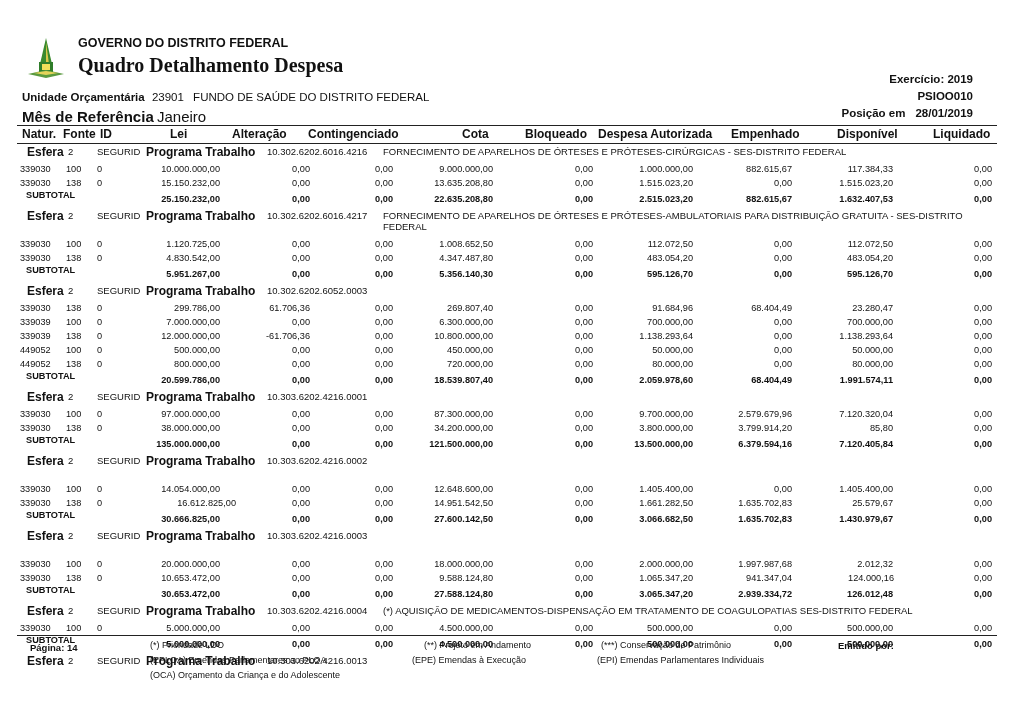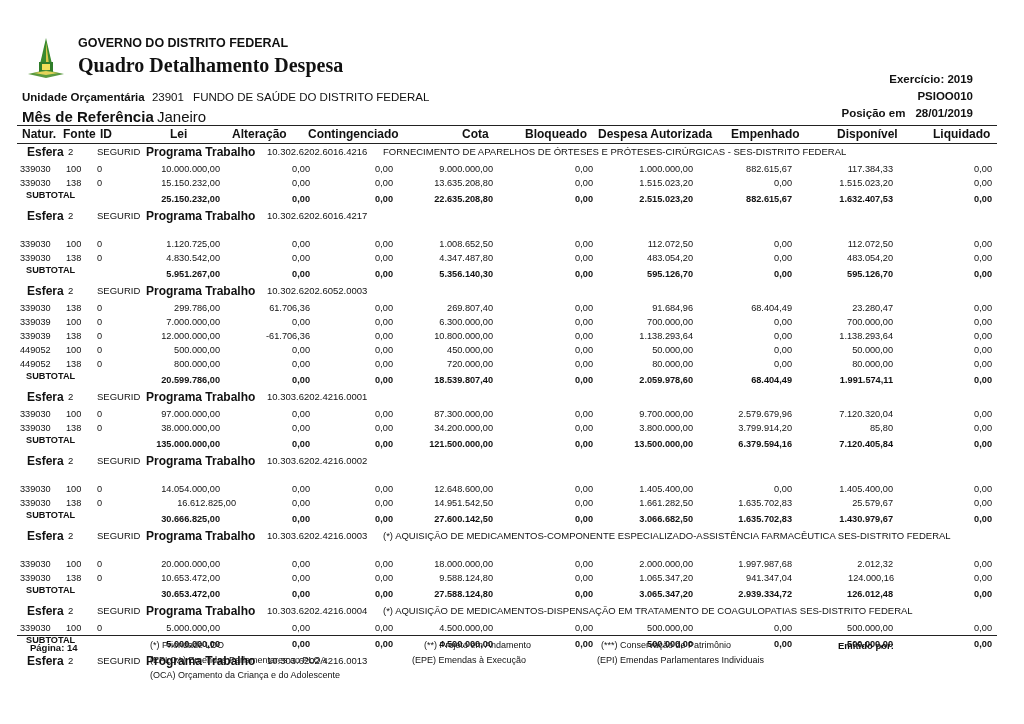--- a/index.html
+++ b/index.html
@@ -125,20 +125,21 @@
       <span class="r" style="right:232px; top:4px">882.615,67</span>
       <span class="r" style="right:131px; top:4px">1.632.407,53</span>
       <span class="r" style="right:32px; top:4px">0,00</span>
     </div>
     <div class="esf" style="top:209px; height:26px">
       <span class="lab" style="left:27px; top:0">Esfera</span>
       <span class="sm" style="left:68px; top:1px">2</span>
       <span class="sm" style="left:97px; top:1px">SEGURID</span>
       <span class="lab" style="left:146px; top:0">Programa Trabalho</span>
       <span class="sm" style="left:267px; top:1px">10.302.6202.6016.4217</span>
+      <span class="desc" style="top:1px">FORNECIMENTO DE APARELHOS DE ÓRTESES E PRÓTESES-AMBULATORIAIS PARA DISTRIBUIÇÃO GRATUITA - SES-DISTRITO FEDERAL</span>
     </div>
     <div class="row" style="top:239px">
       <span style="left:20px">339030</span>
       <span style="left:66px">100</span>
       <span style="left:97px">0</span>
       <span class="r" style="right:804px">1.120.725,00</span>
       <span class="r" style="right:714px">0,00</span>
       <span class="r" style="right:631px">0,00</span>
       <span class="r" style="right:531px">1.008.652,50</span>
       <span class="r" style="right:431px">0,00</span>
@@ -355,21 +356,20 @@
       <span class="r" style="right:232px; top:4px">1.635.702,83</span>
       <span class="r" style="right:131px; top:4px">1.430.979,67</span>
       <span class="r" style="right:32px; top:4px">0,00</span>
     </div>
     <div class="esf" style="top:529px; height:26px">
       <span class="lab" style="left:27px; top:0">Esfera</span>
       <span class="sm" style="left:68px; top:1px">2</span>
       <span class="sm" style="left:97px; top:1px">SEGURID</span>
       <span class="lab" style="left:146px; top:0">Programa Trabalho</span>
       <span class="sm" style="left:267px; top:1px">10.303.6202.4216.0003</span>
-      <span class="desc" style="top:1px">(*) AQUISIÇÃO DE MEDICAMENTOS-COMPONENTE ESPECIALIZADO-ASSISTÊNCIA FARMACÊUTICA SES-DISTRITO FEDERAL</span>
     </div>
     <div class="row" style="top:559px">
       <span style="left:20px">339030</span>
       <span style="left:66px">100</span>
       <span style="left:97px">0</span>
       <span class="r" style="right:804px">20.000.000,00</span>
       <span class="r" style="right:714px">0,00</span>
       <span class="r" style="right:631px">0,00</span>
       <span class="r" style="right:531px">18.000.000,00</span>
       <span class="r" style="right:431px">0,00</span>

